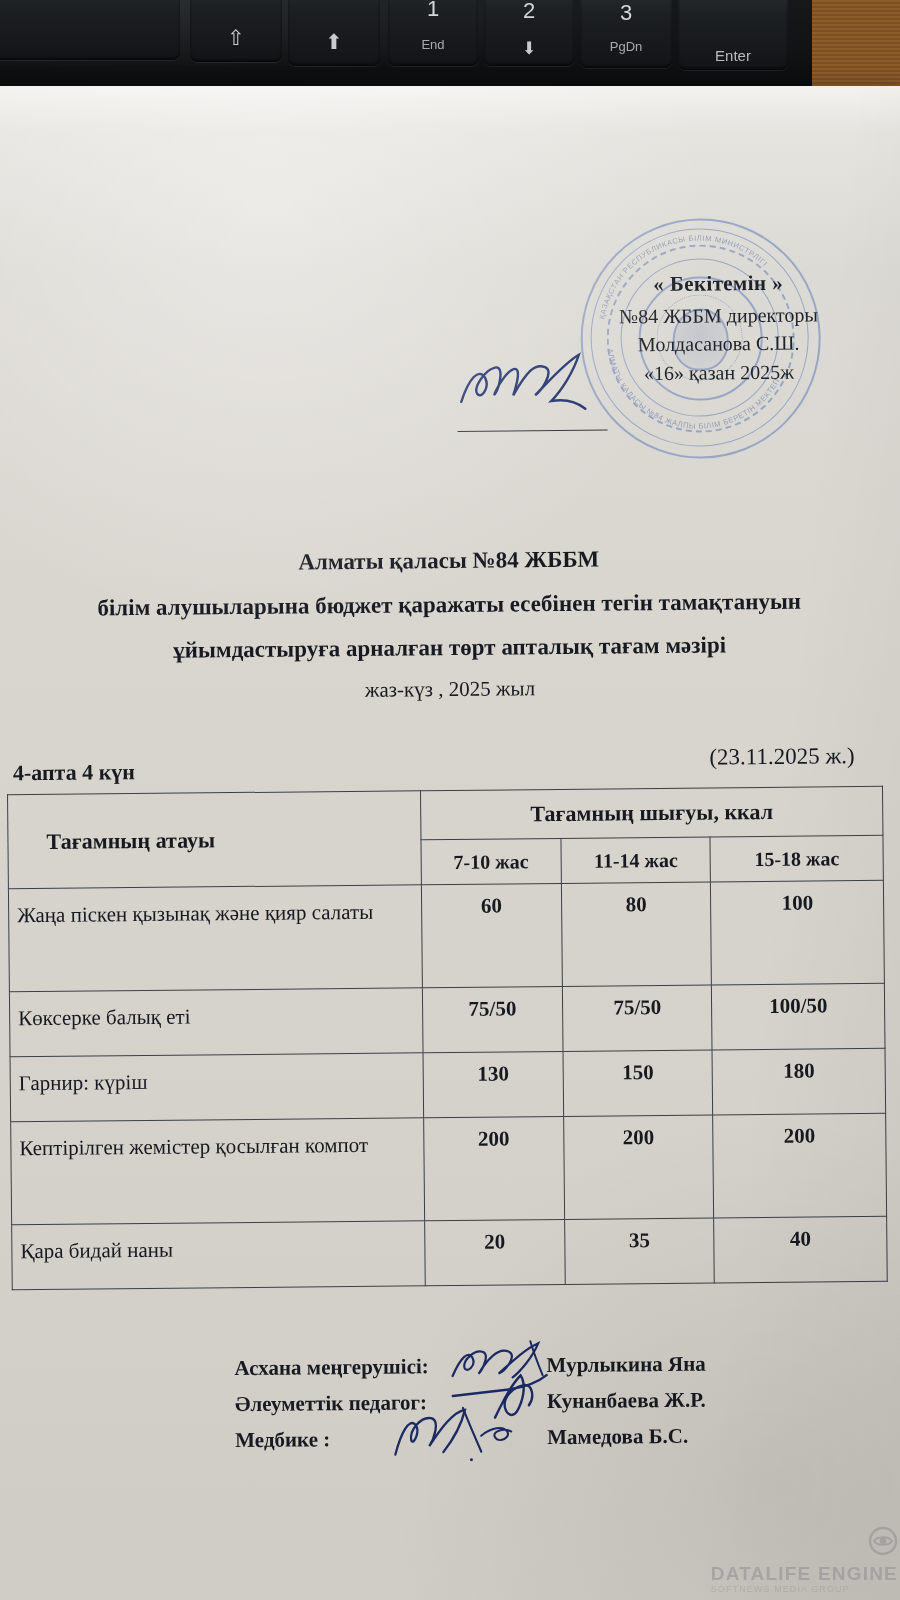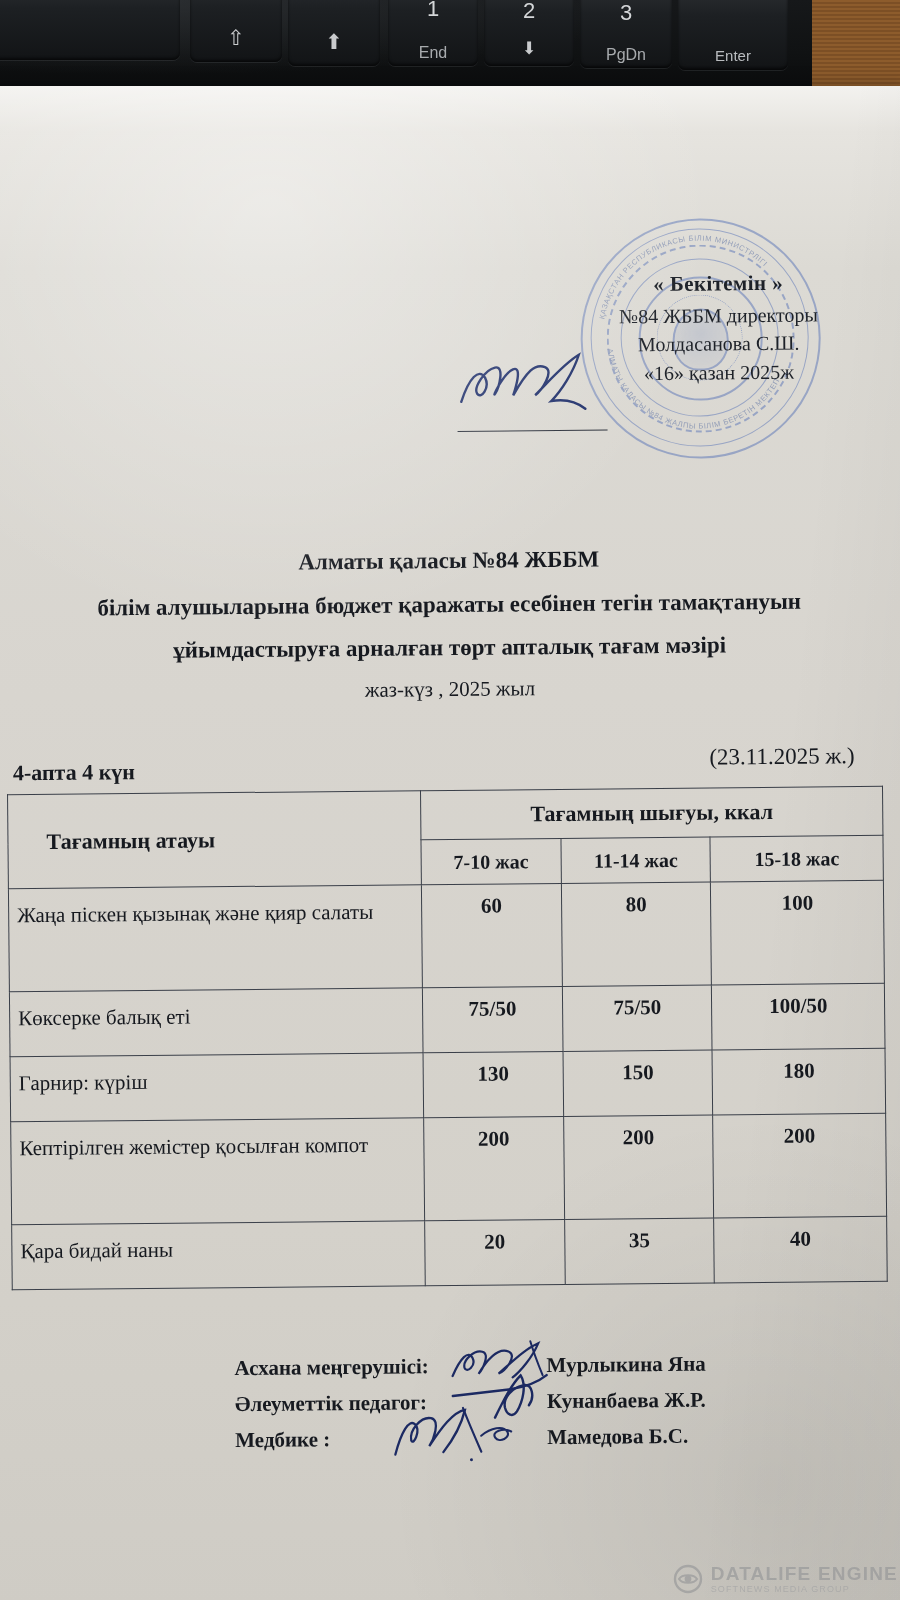--- a/index.html
+++ b/index.html
@@ -60,22 +60,22 @@
     width: 100%;
     left: 0;
   }
   .key .num {
     font-size: 22px;
     top: 24px;
     font-family: "Liberation Sans", sans-serif;
     color: #d4d6d8;
   }
   .key .sub {
-    font-size: 16px;
-    bottom: 4px;
+    font-size: 13px;
+    bottom: 14px;
     color: #a8abae;
     font-family: "Liberation Sans", sans-serif;
     margin-top: 16px;
   }
   .key .arrow {
     font-size: 21px;
     bottom: 12px;
     color: #c9cbcd;
   }
   .key .enter-lbl {
@@ -305,23 +305,24 @@
     height: 44px;
     pointer-events: none;
   }
 
   
   .watermark {
     position: absolute;
     right: 10px;
     bottom: 12px;
     display: flex;
-    align-items: flex-start;
+    align-items: flex-end;
     gap: 8px;
     opacity: .55;
+    flex-direction: column;
   }
   .watermark .wm-text-main {
     font-family: "Liberation Sans", sans-serif;
     font-size: 19px;
     font-weight: bold;
     letter-spacing: 1.2px;
     color: #8d8f92;
     line-height: 1.05;
   }
   .watermark .wm-text-sub {

